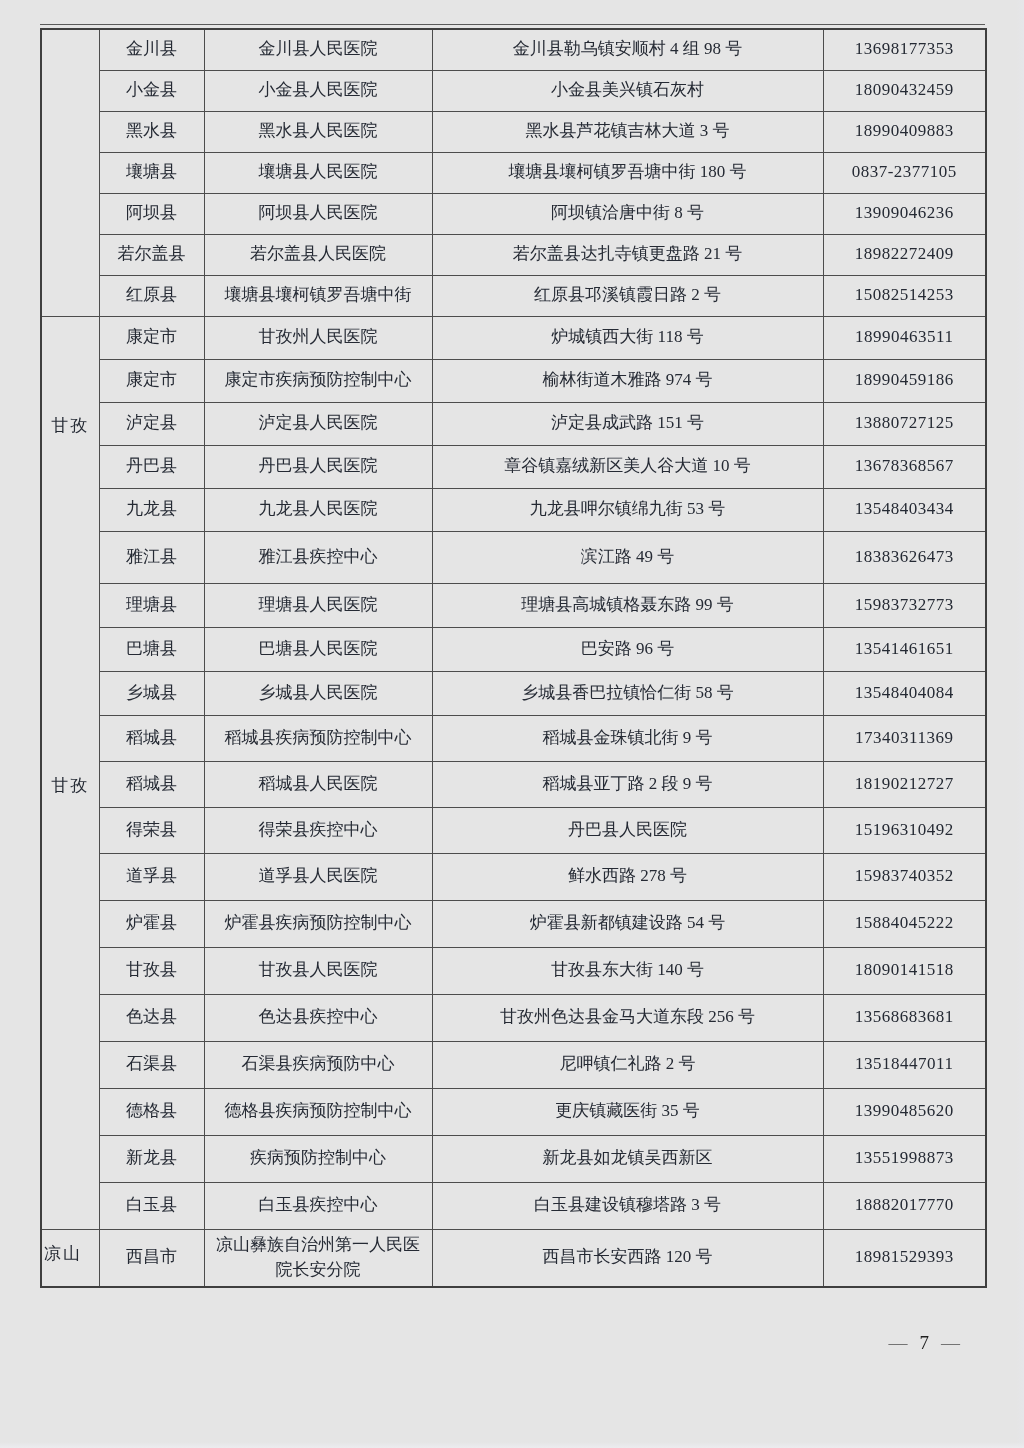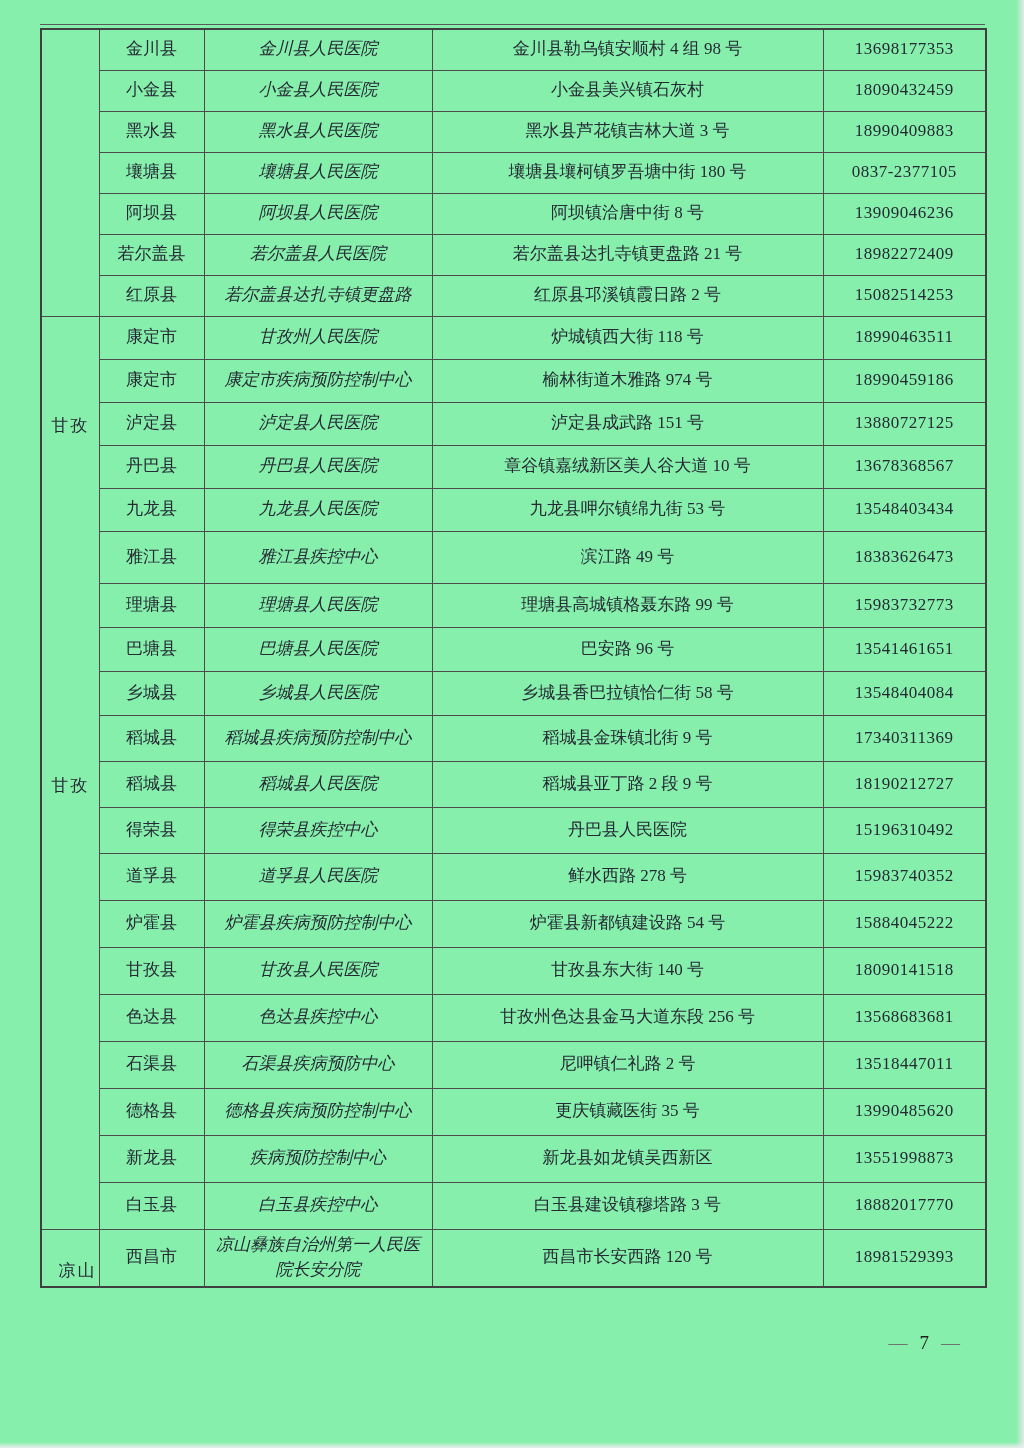--- a/index.html
+++ b/index.html
@@ -4,21 +4,21 @@
 <style>
   html, body {
     margin: 0;
     padding: 0;
     background: #ffffff;
   }
   .page {
     position: relative;
     width: 1024px;
     height: 1448px;
-    background: #86efac;
+    background: #e5e5e5;
     font-family: "Liberation Serif", "DejaVu Serif", serif;
     color: #252a34;
     overflow: hidden;
   }
   
   .edge-right {
     position: absolute; right: 0; top: 0; width: 8px; height: 100%;
     background: linear-gradient(to left, #e6e6e9, rgba(255,255,255,0));
     pointer-events: none;
   }
@@ -42,38 +42,38 @@
   }
   .contact-table td {
     border: 1px solid #4c4c4c;
     text-align: center;
     vertical-align: middle;
     font-size: 17px;
     line-height: 1.45;
     padding: 2px 4px;
     overflow: hidden;
   }
-  .contact-table td.cell-institution { padding: 2px 8px; font-style: italic; }
+  .contact-table td.cell-institution { padding: 2px 8px; }
   .contact-table td.cell-phone { letter-spacing: 0.5px; }
   .contact-table td.region-cell {
     position: relative;
     padding: 0 2px;
   }
   .region-label { letter-spacing: 2px; white-space: nowrap; }
   .region-label.floating {
     position: absolute;
     left: 0; right: 0;
     transform: translateY(-50%);
     text-align: center;
   }
   td.region-cell.align-bottom { vertical-align: bottom; }
   .region-label.bottom {
     display: block;
-    text-align: right;
-    padding-bottom: 2px;
+    text-align: left;
+    padding-bottom: 19px;
   }
   .page-footer {
     position: absolute;
     top: 1332px;
     right: 64px;
     font-size: 19px;
     display: flex;
     align-items: center;
     gap: 12px;
   }
@@ -127,21 +127,21 @@
           <td class="cell-phone">13909046236</td>
         </tr>
         <tr style="height: 41px;">
           <td class="cell-county">若尔盖县</td>
           <td class="cell-institution">若尔盖县人民医院</td>
           <td class="cell-address">若尔盖县达扎寺镇更盘路 21 号</td>
           <td class="cell-phone">18982272409</td>
         </tr>
         <tr style="height: 41px;">
           <td class="cell-county">红原县</td>
-          <td class="cell-institution">若尔盖县达扎寺镇更盘路</td>
+          <td class="cell-institution">壤塘县壤柯镇罗吾塘中街</td>
           <td class="cell-address">红原县邛溪镇霞日路 2 号</td>
           <td class="cell-phone">15082514253</td>
         </tr>
         <tr style="height: 43px;">
           <td class="region-cell" rowspan="20">
             <span class="region-label floating" style="top: 12%;">甘孜</span>
             <span class="region-label floating" style="top: 51.5%;">甘孜</span>
           </td>
           <td class="cell-county">康定市</td>
           <td class="cell-institution">甘孜州人民医院</td>

